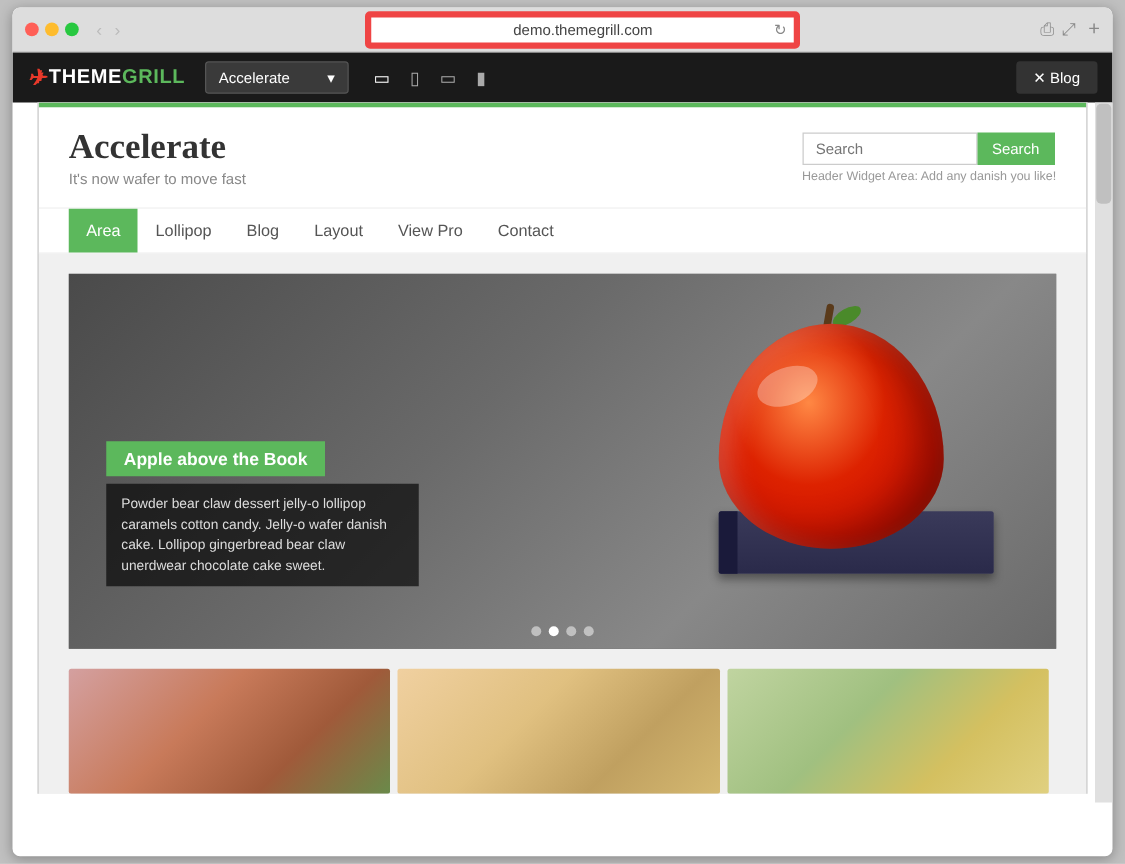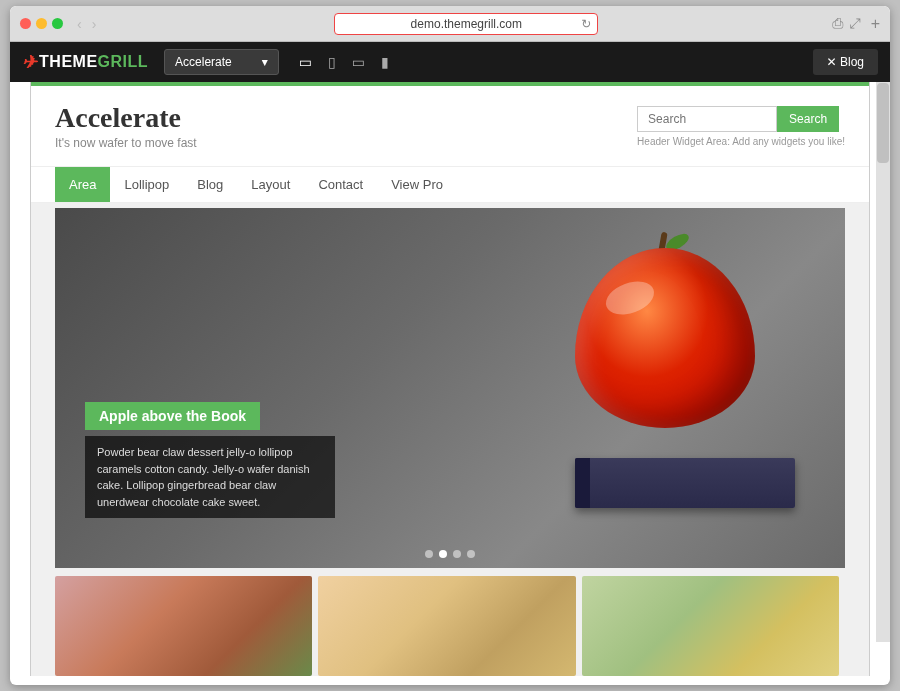--- a/index.html
+++ b/index.html
@@ -55,27 +55,27 @@
 
     .address-bar-wrap {
       flex: 1;
       display: flex;
       justify-content: center;
       align-items: center;
     }
 
     .address-bar {
       background: white;
-      border: 1px solid #ef4444;
+      border: 5px solid #ef4444;
       border-radius: 4px;
       padding: 3px 30px;
       font-size: 12px;
       color: #444;
       text-align: center;
-      width: 264px;
+      width: 348px;
       position: relative;
     }
 
     .address-bar-refresh {
       position: absolute;
       right: 6px;
       top: 50%;
       transform: translateY(-50%);
       color: #888;
       font-size: 12px;
@@ -277,24 +277,24 @@
     }
 
     .nav-item.active {
       background: #5cb85c;
       color: white;
     }
 
     
     .hero-slider {
       position: relative;
-      height: 360px;
+      height: 300px;
       overflow: hidden;
       background: #555;
-      margin: 5px 24px;
+      margin: 16px 24px;
     }
 
     .hero-image {
       width: 100%;
       height: 100%;
       background: linear-gradient(135deg, #4a4a4a 0%, #6a6a6a 40%, #888 70%, #6a6a6a 100%);
       position: relative;
       overflow: hidden;
     }
 
@@ -541,31 +541,31 @@
       <div class="site-header">
         <div class="site-title-block">
           <div class="site-title">Accelerate</div>
           <div class="site-tagline">It's now wafer to move fast</div>
         </div>
         <div class="site-search-area">
           <div class="site-search-row">
             <input class="site-search-input" type="text" placeholder="Search" style="">
             <button class="site-search-btn">Search</button>
           </div>
-          <div class="header-widget-text">Header Widget Area: Add any widgets you like!</div>
+          <div class="header-widget-text">Header Widget Area: Add any danish you like!</div>
         </div>
       </div>
 
       <div class="site-nav">
         <a class="nav-item active">Area</a>
         <a class="nav-item">Lollipop</a>
         <a class="nav-item">Blog</a>
         <a class="nav-item">Layout</a>
+        <a class="nav-item">View Pro</a>
         <a class="nav-item">Contact</a>
-        <a class="nav-item">View Pro</a>
       </div>
 
       <div class="hero-slider">
         <div class="hero-image">
 
           <div class="book-illustration">
             <div class="book-spine"></div>
           </div>
 
           <div class="apple-illustration">

